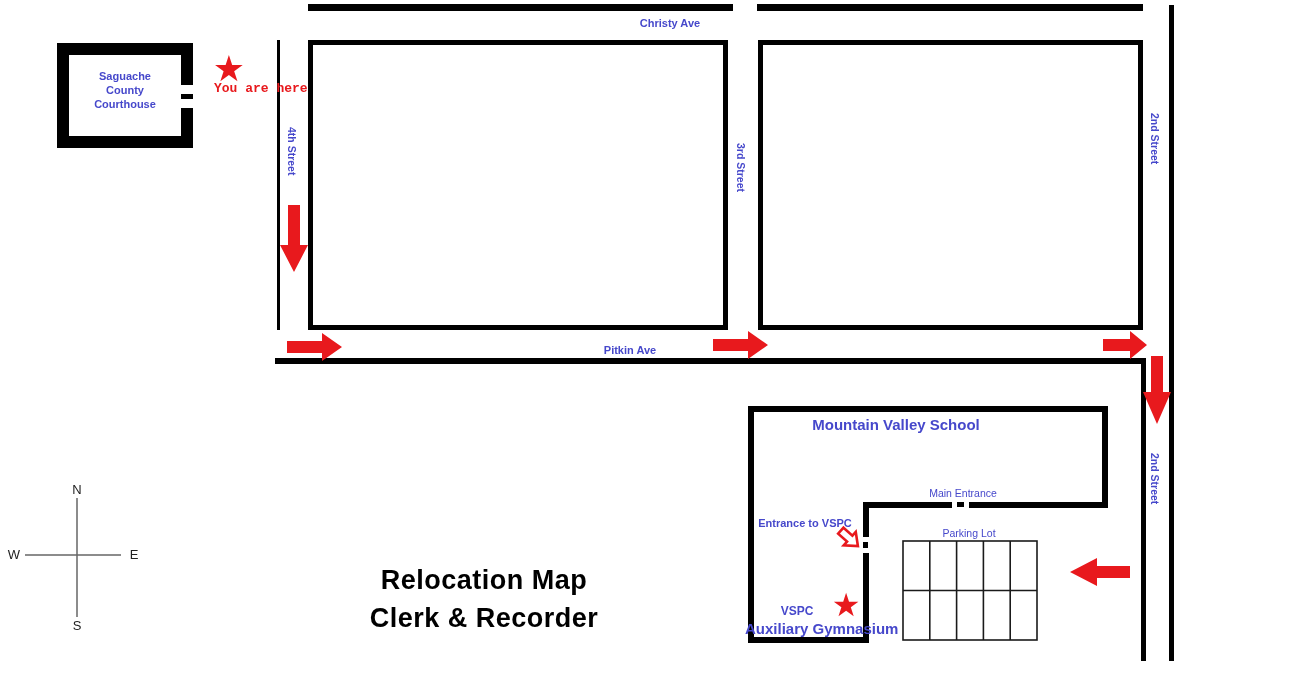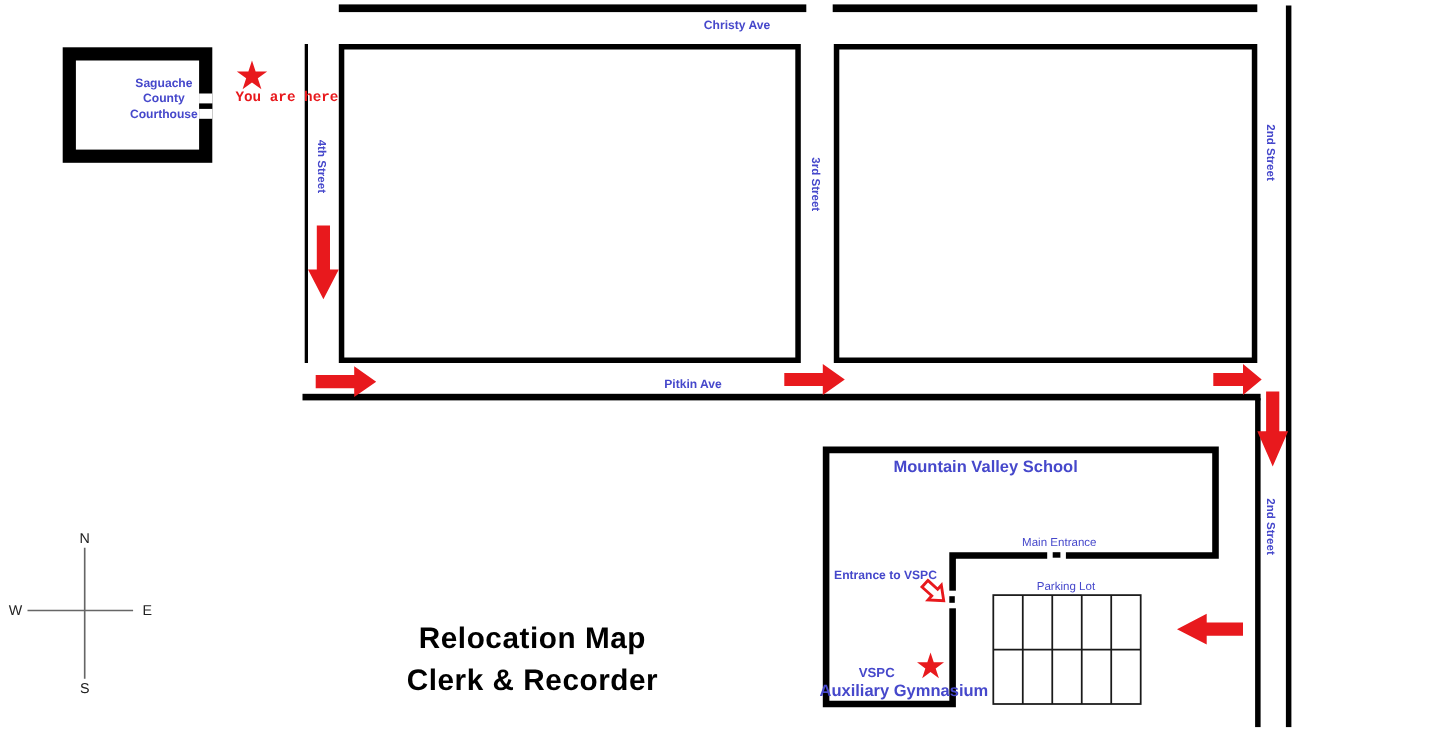--- a/index.html
+++ b/index.html
@@ -73,21 +73,21 @@
     <g transform="translate(849,538) rotate(42)">
       <path d="M -11 -4 L 1 -4 L 1 -9 L 12 0 L 1 9 L 1 4 L -11 4 Z" fill="#ffffff" style="stroke:var(--red)" stroke-width="2.6" stroke-linejoin="miter"></path>
     </g>
 
     <g stroke="#666666" stroke-width="1.5">
       <line x1="77" y1="498" x2="77" y2="617"></line>
       <line x1="25" y1="555" x2="121" y2="555"></line>
     </g>
   </svg>
 
-  <div class="abs lbl center" style="left:69px;top:69px;width:112px;font-size:11px;line-height:14px;margin-left:24px;">
+  <div class="abs lbl center" style="left:69px;top:69px;width:112px;font-size:11px;line-height:14px;">
     <div>Saguache</div>
     <div>County</div>
     <div>Courthouse</div>
   </div>
   <div class="abs star" style="left:211px;top:51px;width:36px;height:36px;font-size:36px;">★</div>
   <div class="abs red center" style="left:214px;top:81px;width:78px;font-size:13px;font-weight:bold;white-space:nowrap;font-family:Liberation Mono, monospace;">You are here</div>
 
   <div class="abs lbl center" style="left:620px;top:17px;width:100px;font-size:11px;text-align:center;">Christy Ave</div>
   <div class="abs lbl center" style="left:580px;top:344px;width:100px;font-size:11px;">Pitkin Ave</div>
   <div class="abs lbl vert" style="left:286px;top:127px;font-size:10.5px;">4th Street</div>

